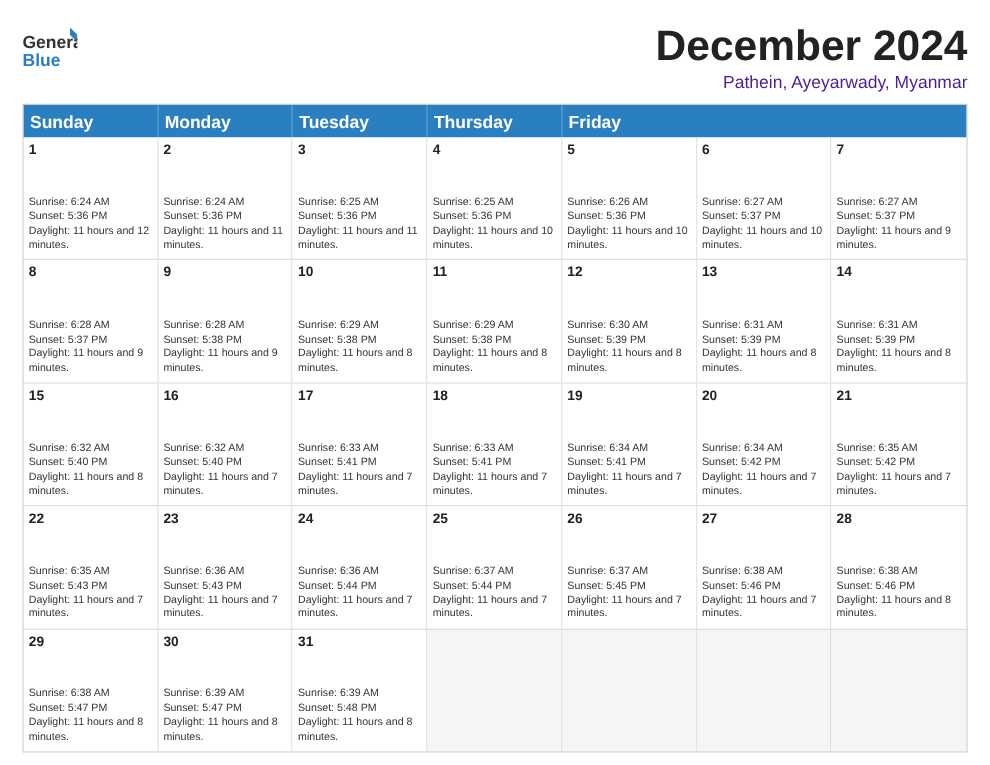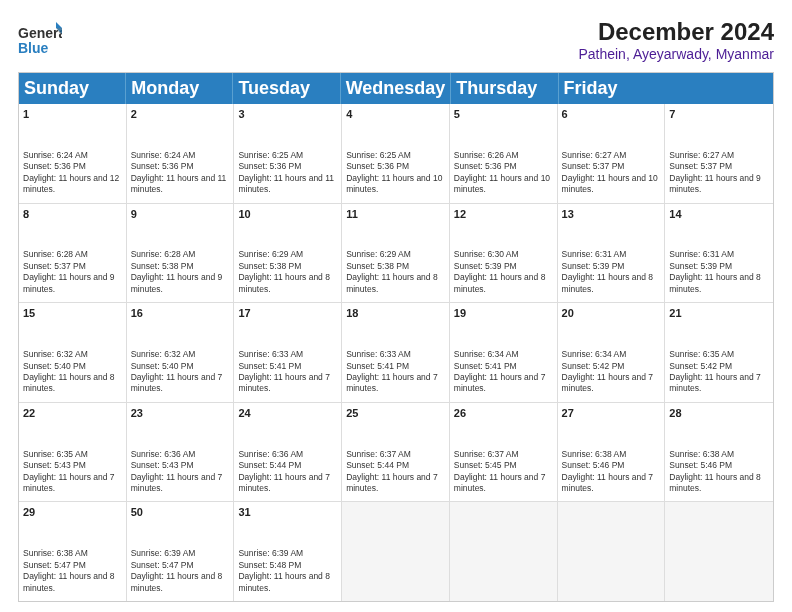--- a/index.html
+++ b/index.html
@@ -25,21 +25,21 @@
     }
     .logo {
       display: flex;
       align-items: center;
       gap: 4px;
     }
     .title-block {
       text-align: right;
     }
     .main-title {
-      font-size: 24px;
+      font-size: 34px;
       font-weight: bold;
       color: #222;
     }
     .subtitle {
       font-size: 14px;
       color: #4c1d95;
     }
     .calendar {
       flex: 1;
       display: flex;
@@ -47,21 +47,21 @@
       border: 1px solid #ccc;
     }
     .cal-header {
       display: grid;
       grid-template-columns: repeat(7, 1fr);
       background: #2a7fc0;
     }
     .cal-header-cell {
       color: #fff;
       font-weight: bold;
-      font-size: 18px;
+      font-size: 14px;
       padding: 5px 5px;
       text-align: left;
       border-right: 1px solid #5aa0d0;
     }
     .cal-header-cell:last-child { border-right: none; }
     .cal-body {
       flex: 1;
       display: flex;
       flex-direction: column;
     }
@@ -113,21 +113,20 @@
       <div class="main-title">December 2024</div>
       <div class="subtitle">Pathein, Ayeyarwady, Myanmar</div>
     </div>
   </div>
 
   <div class="calendar">
     <div class="cal-header">
       <div class="cal-header-cell">Sunday</div>
       <div class="cal-header-cell">Monday</div>
       <div class="cal-header-cell">Tuesday</div>
-      <div class="cal-header-cell">Wednesday</div>
       <div class="cal-header-cell">Thursday</div>
       <div class="cal-header-cell">Friday</div>
     </div>
     <div class="cal-body" id="cal-body">
     <div class="cal-row">
           <div class="cal-cell">
             <span class="day-num">1</span>
             <div class="info">Sunrise: 6:24 AM<br>Sunset: 5:36 PM<br>Daylight: 11 hours and 12 minutes.</div>
           </div>
           <div class="cal-cell">
@@ -244,21 +243,21 @@
             <span class="day-num">28</span>
             <div class="info">Sunrise: 6:38 AM<br>Sunset: 5:46 PM<br>Daylight: 11 hours and 8 minutes.</div>
           </div>
         </div>
         <div class="cal-row">
           <div class="cal-cell">
             <span class="day-num">29</span>
             <div class="info">Sunrise: 6:38 AM<br>Sunset: 5:47 PM<br>Daylight: 11 hours and 8 minutes.</div>
           </div>
           <div class="cal-cell">
-            <span class="day-num">50</span>
+            <span class="day-num">30</span>
             <div class="info">Sunrise: 6:39 AM<br>Sunset: 5:47 PM<br>Daylight: 11 hours and 8 minutes.</div>
           </div>
           <div class="cal-cell">
             <span class="day-num">31</span>
             <div class="info">Sunrise: 6:39 AM<br>Sunset: 5:48 PM<br>Daylight: 11 hours and 8 minutes.</div>
           </div>
           <div class="cal-cell empty"></div>
           <div class="cal-cell empty"></div>
           <div class="cal-cell empty"></div>
           <div class="cal-cell empty"></div>

